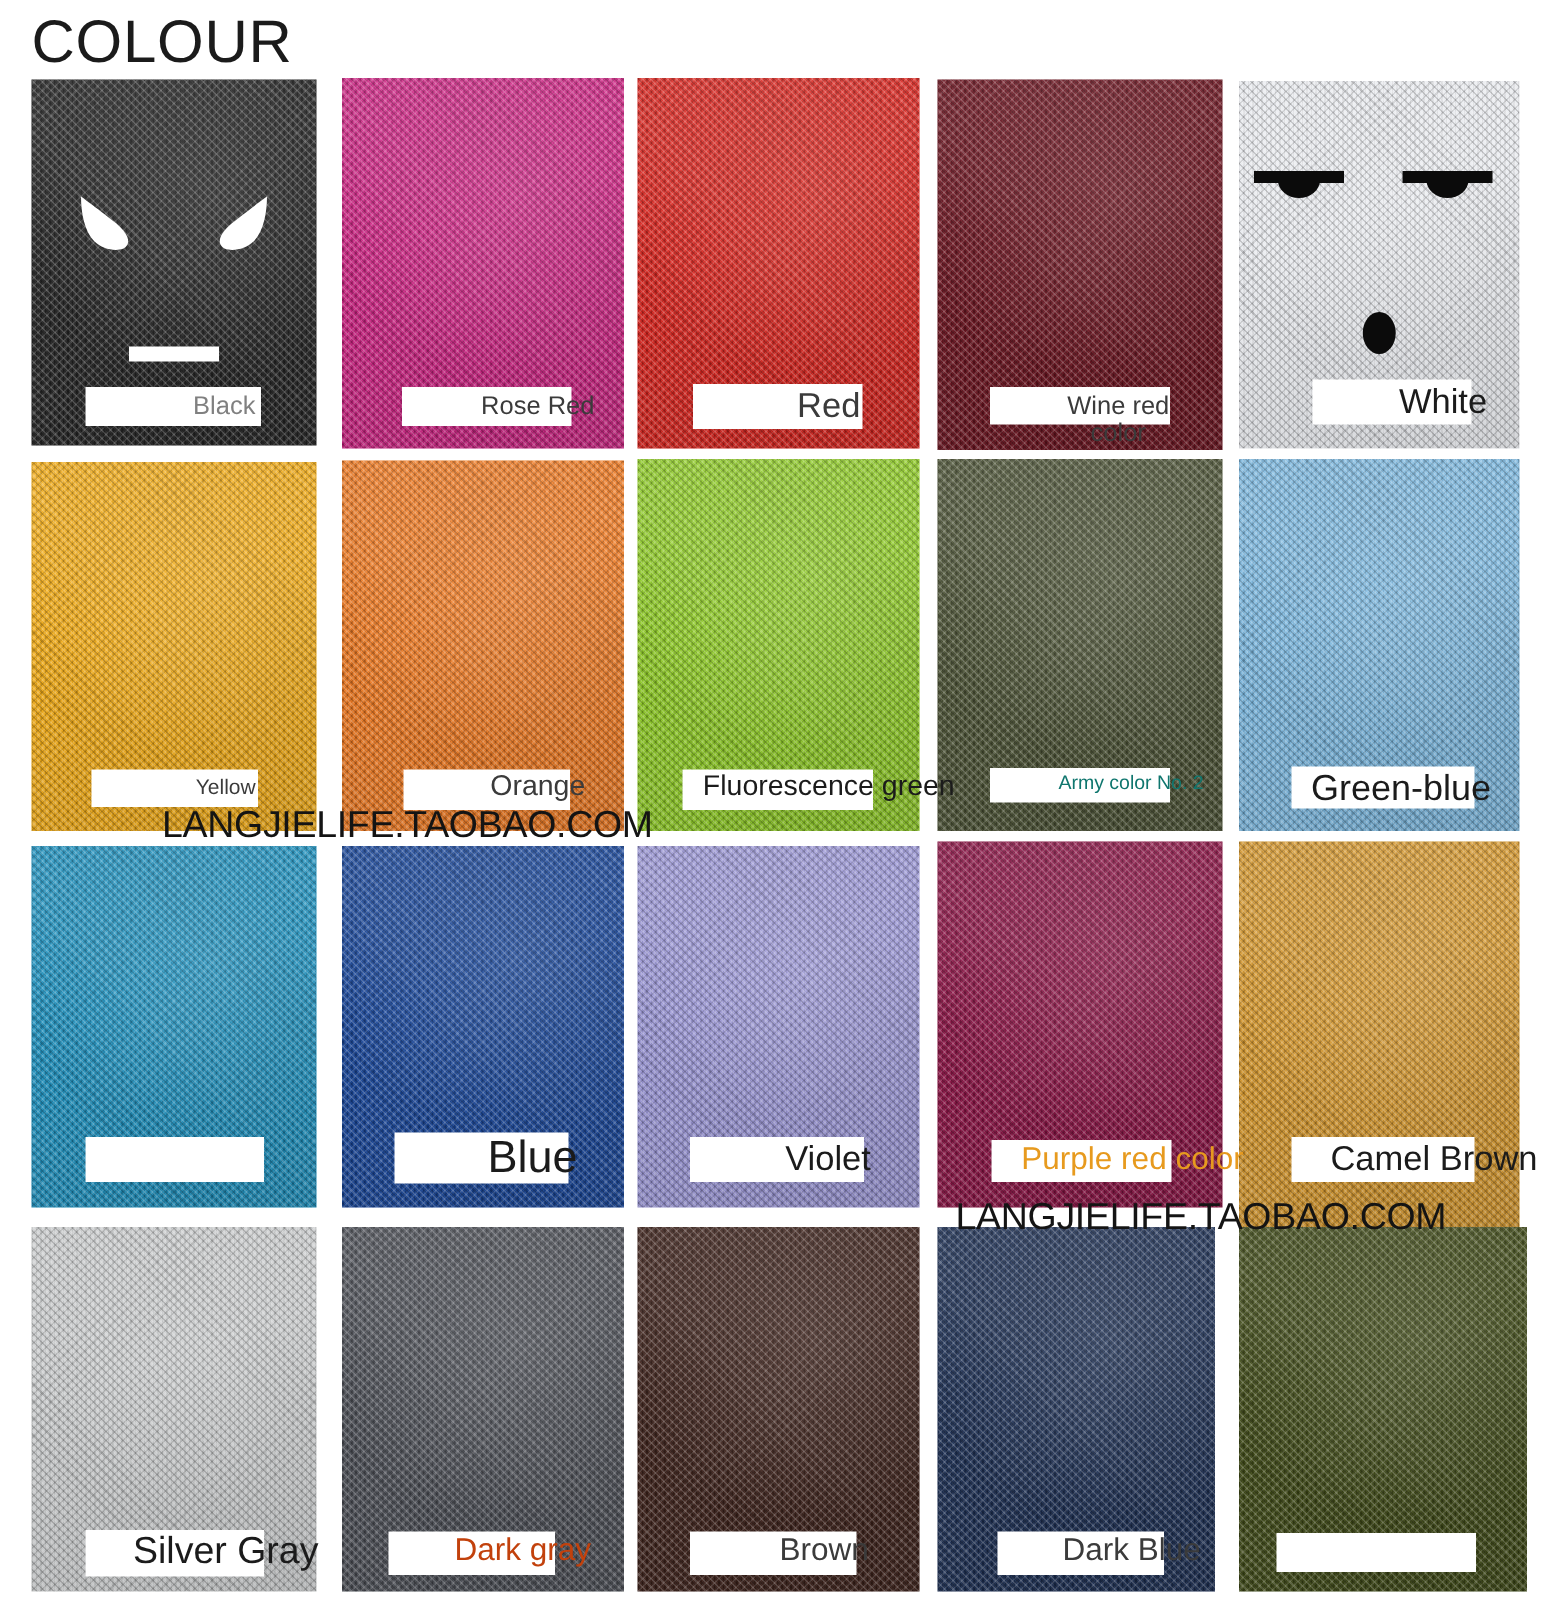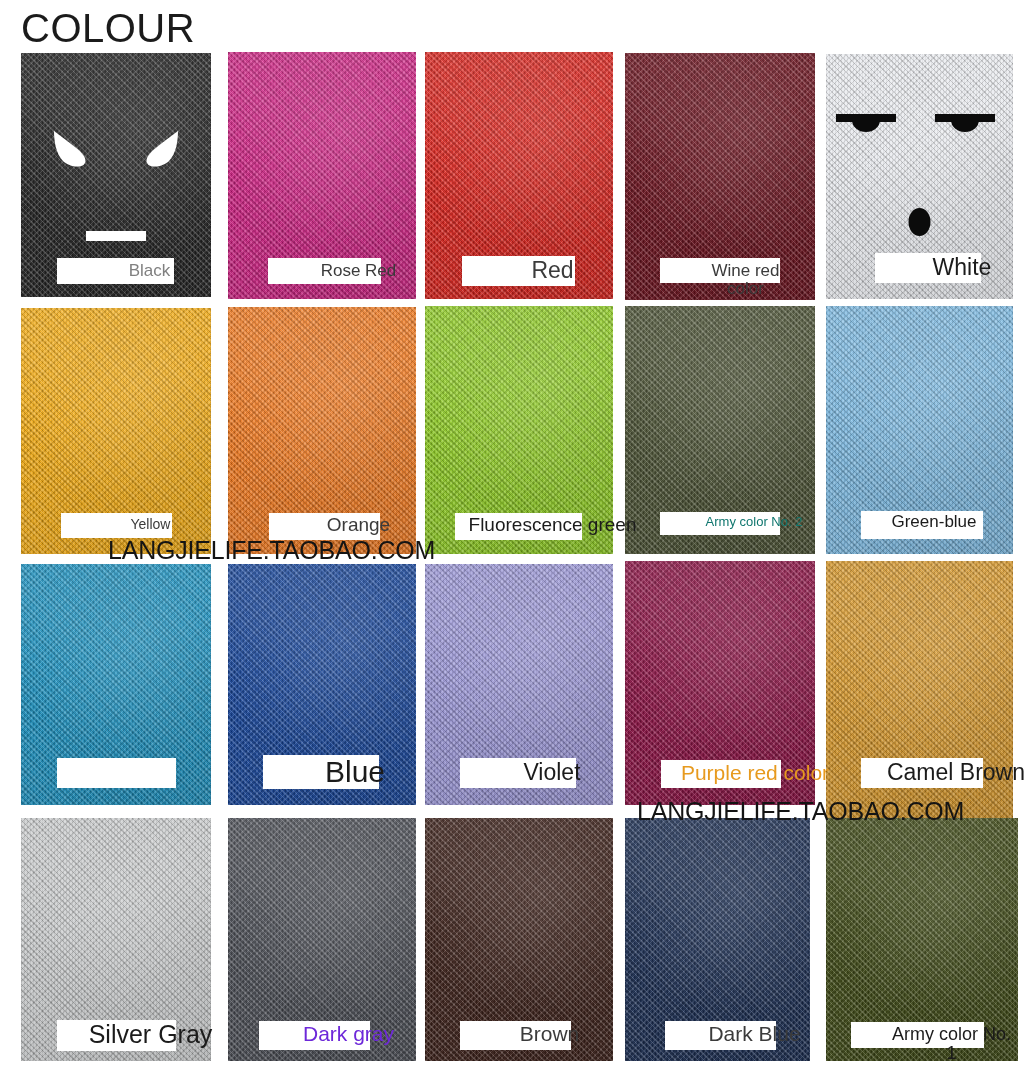--- a/index.html
+++ b/index.html
@@ -199,33 +199,32 @@
     <div class="labeltext" style="left: 897px; top: 255px; width: 62px; font-size: 23px; color: rgb(27, 27, 27);">White</div>
     <div class="labelbox" style="left: 61px; top: 513px; width: 111px; height: 25px;"></div>
     <div class="labeltext" style="left: 61px; top: 517px; width: 111px; font-size: 14px; color: rgb(59, 59, 59);">Yellow</div>
     <div class="labelbox" style="left: 269px; top: 513px; width: 111px; height: 27px;"></div>
     <div class="labeltext" style="left: 269px; top: 515px; width: 111px; font-size: 19px; color: rgb(59, 59, 59);">Orange</div>
     <div class="labelbox" style="left: 455px; top: 513px; width: 127px; height: 27px;"></div>
     <div class="labeltext" style="left: 424.5px; top: 515px; width: 188px; font-size: 19px; color: rgb(27, 27, 27);">Fluorescence green</div>
     <div class="labelbox" style="left: 660px; top: 512px; width: 120px; height: 23px;"></div>
     <div class="labeltext" style="left: 660px; top: 515px; width: 120px; font-size: 13px; color: #0f766e;">Army color No. 2</div>
     <div class="labelbox" style="left: 861px; top: 511px; width: 122px; height: 28px;"></div>
-    <div class="labeltext" style="left: 828px; top: 513px; width: 144px; font-size: 17px; color: rgb(27, 27, 27);">Green-blue</div>
+    <div class="labeltext" style="left: 828px; top: 513px; width: 144px; font-size: 24px; color: rgb(27, 27, 27);">Green-blue</div>
     <div class="labelbox" style="left: 57px; top: 758px; width: 119px; height: 30px;"></div>
     <div class="labelbox" style="left: 263px; top: 755px; width: 116px; height: 34px;"></div>
     <div class="labeltext" style="left: 263px; top: 756px; width: 116px; font-size: 30px; color: rgb(27, 27, 27);">Blue</div>
     <div class="labelbox" style="left: 460px; top: 758px; width: 116px; height: 30px;"></div>
     <div class="labeltext" style="left: 460px; top: 760px; width: 116px; font-size: 23px; color: rgb(27, 27, 27);">Violet</div>
     <div class="labelbox" style="left: 661px; top: 760px; width: 120px; height: 28px;"></div>
     <div class="labeltext" style="left: 626px; top: 762px; width: 190px; font-size: 21px; color: rgb(231, 154, 30);">Purple red color</div>
     <div class="labelbox" style="left: 861px; top: 758px; width: 122px; height: 30px;"></div>
     <div class="labeltext" style="left: 828.5px; top: 760px; width: 187px; font-size: 23px; color: rgb(27, 27, 27);">Camel Brown</div>
     <div class="labelbox" style="left: 57px; top: 1020px; width: 119px; height: 31px;"></div>
     <div class="labeltext" style="left: 21.5px; top: 1021px; width: 190px; font-size: 25px; color: rgb(27, 27, 27);">Silver Gray</div>
     <div class="labelbox" style="left: 259px; top: 1021px; width: 111px; height: 29px;"></div>
-    <div class="labeltext" style="left: 259px; top: 1023px; width: 111px; font-size: 21px; color: #6d28d9;">Dark gray</div>
+    <div class="labeltext" style="left: 259px; top: 1023px; width: 111px; font-size: 21px; color: #c2410c;">Dark gray</div>
     <div class="labelbox" style="left: 460px; top: 1021px; width: 111px; height: 29px;"></div>
     <div class="labeltext" style="left: 460px; top: 1023px; width: 111px; font-size: 21px; color: rgb(59, 59, 59);">Brown</div>
     <div class="labelbox" style="left: 665px; top: 1021px; width: 111px; height: 29px;"></div>
     <div class="labeltext" style="left: 665px; top: 1023px; width: 111px; font-size: 21px; color: rgb(59, 59, 59); text-align: center;">Dark Blue</div>
     <div class="labelbox" style="left: 851px; top: 1022px; width: 133px; height: 26px;"></div>
-    <div class="labeltext" style="left: 851px; top: 1025px; width: 133px; font-size: 18px; color: rgb(27, 27, 27);">Army color No. 1</div>
   </div>
 
 </body></html>

